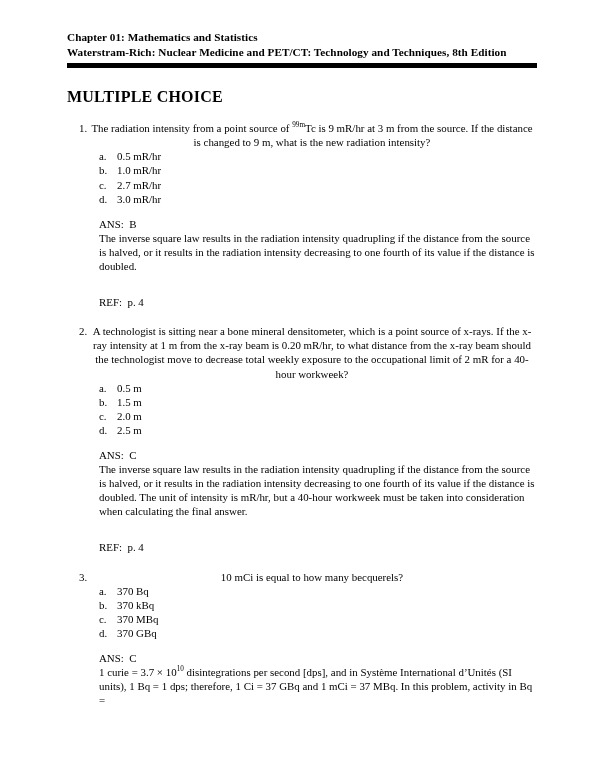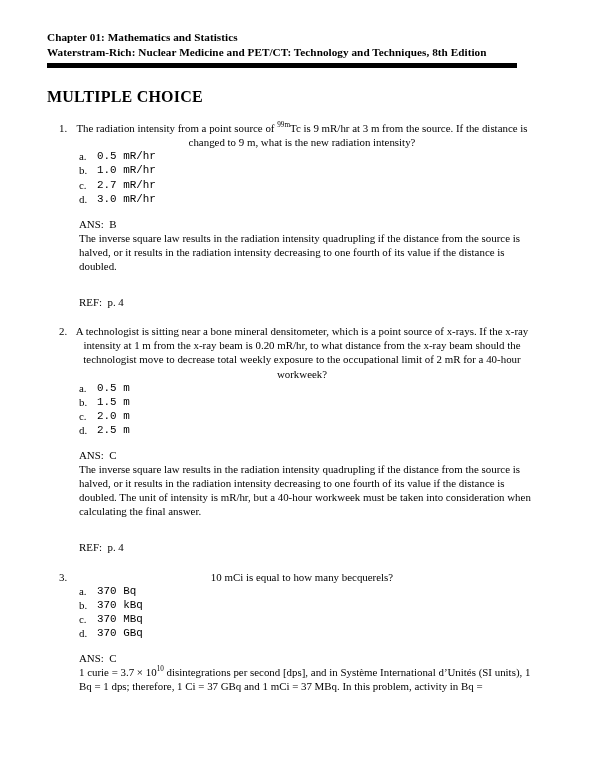--- a/index.html
+++ b/index.html
@@ -12,21 +12,21 @@
     background: #ffffff;
     font-family: "Liberation Serif", "DejaVu Serif", serif;
     color: #000000;
     overflow: hidden;
   }
   .page {
     position: relative;
     width: 600px;
     height: 740px;
     box-sizing: border-box;
-    padding: 30px 63px 0 47px;
+    padding: 30px 63px 0 67px;
   }
   .doc-header {
     font-weight: bold;
     font-size: 11.2px;
     line-height: 14.6px;
     letter-spacing: 0.05px;
   }
   .doc-header .hline {
     display: block;
     white-space: normal;
@@ -73,21 +73,20 @@
     display: flex;
     align-items: flex-start;
     line-height: 14.1px;
   }
   .choice-letter {
     width: 18px;
     flex: 0 0 18px;
   }
   .choice-text {
     flex: 1 1 auto;
-    font-family: Liberation Mono, monospace;
   }
   .ans-block {
     margin-top: 11px;
     padding-left: 32px;
     line-height: 14.1px;
   }
   .ans-line {
     white-space: pre;
   }
   .rationale {

